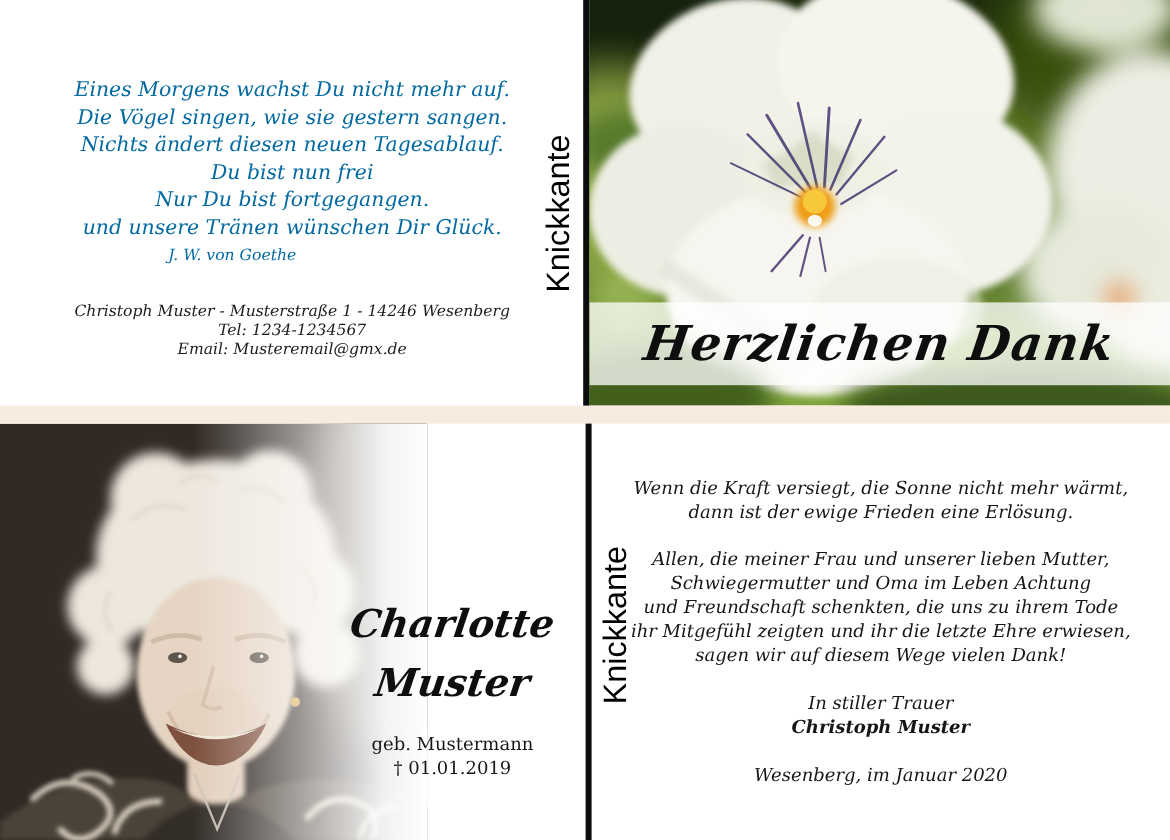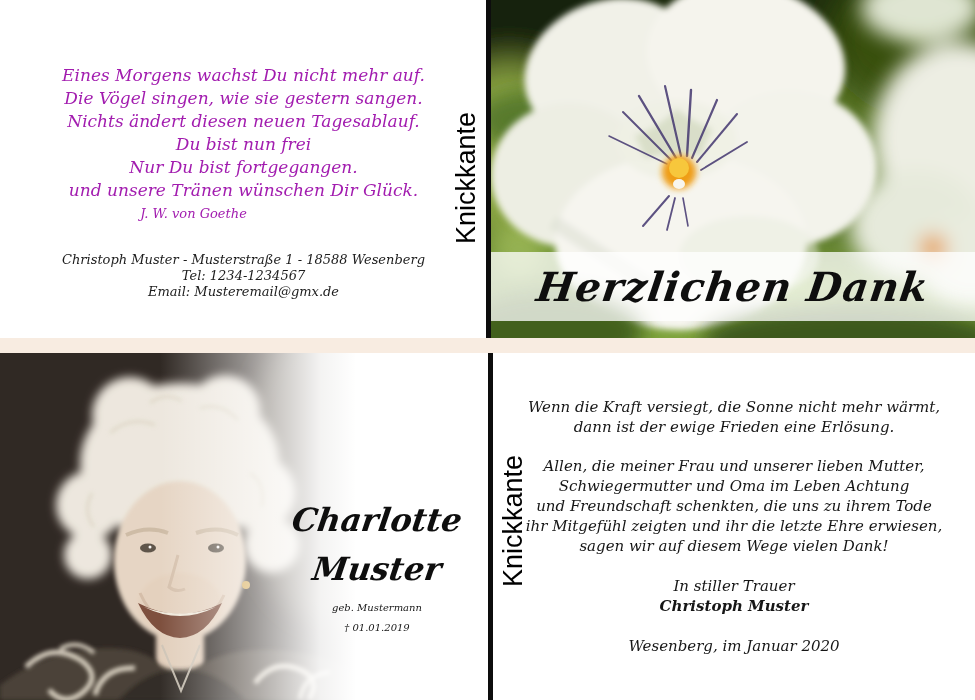--- a/index.html
+++ b/index.html
@@ -3,21 +3,21 @@
 <meta charset="utf-8">
 <style>
   html,body{margin:0;padding:0;background:#ffffff;}
   .sheet{
     position:relative;width:975px;height:700px;background:#ffffff;overflow:hidden;
     font-family:"DejaVu Serif",serif;color:#1b1b1b;
   }
   
   .panel-back{position:absolute;left:0;top:0;width:487px;height:338px;}
   .poem{position:absolute;left:0;right:0;top:64px;text-align:center;
-        font-style:italic;font-size:17px;line-height:23px;color:#a21caf;}
+        font-style:italic;font-size:17px;line-height:23px;color:#0369a1;}
   .poem-author{font-size:13px;line-height:18px;text-align:center;padding-right:100px;margin-top:3px;}
   .contact{position:absolute;left:0;right:0;top:252px;text-align:center;
            font-style:italic;font-size:13px;line-height:16px;color:#1c1c1c;}
   
   .fold-line{position:absolute;background:#0d0d0d;}
   .fold-line-top{left:486px;top:0;width:5px;height:338px;}
   .fold-line-bottom{left:488px;top:353px;width:5px;height:347px;}
   .fold-label{position:absolute;font-family:"Liberation Sans",sans-serif;
               font-size:27px;color:#000;white-space:nowrap;
               transform:translate(-50%,-50%) rotate(-90deg);}
@@ -31,21 +31,21 @@
               background:rgba(255,255,255,0.76);
               display:flex;align-items:center;justify-content:center;}
   .script{font-family:"DejaVu Serif",serif;font-weight:bold;font-style:italic;
           transform:skewX(-8deg);color:#0e0e0e;}
   .script-title{font-size:40px;letter-spacing:1px;}
   
   .panel-inner-left{position:absolute;left:0;top:353px;width:487px;height:347px;overflow:hidden;}
   .portrait{position:absolute;left:0;top:0;width:356px;height:347px;}
   .name-block{position:absolute;left:270px;top:143px;width:214px;text-align:center;}
   .script-name{font-size:32px;line-height:49px;}
-  .name-details{margin-top:4px;font-style:italic;font-size:10px;line-height:20px;color:#171717;}
+  .name-details{margin-top:16px;font-size:15px;line-height:20px;color:#171717;}
   
   .panel-inner-right{position:absolute;left:493px;top:353px;width:482px;height:347px;
                      text-align:center;font-style:italic;font-size:15px;line-height:20px;color:#161616;}
   .verse-block{margin-top:44px;}
   .thanks-block{margin-top:19px;}
   .closing-block{margin-top:20px;}
   .signature{font-weight:bold;}
   .place-date{margin-top:20px;}
 </style>
 </head>
@@ -57,21 +57,21 @@
     <div class="poem">
       <div>Eines Morgens wachst Du nicht mehr auf.</div>
       <div>Die Vögel singen, wie sie gestern sangen.</div>
       <div>Nichts ändert diesen neuen Tagesablauf.</div>
       <div>Du bist nun frei</div>
       <div>Nur Du bist fortgegangen.</div>
       <div>und unsere Tränen wünschen Dir Glück.</div>
       <div class="poem-author">J. W. von Goethe</div>
     </div>
     <div class="contact">
-      <div>Christoph Muster - Musterstraße 1 - 18588 Wesenberg</div>
+      <div>Christoph Muster - Musterstraße 1 - 14246 Wesenberg</div>
       <div>Tel: 1234-1234567</div>
       <div>Email: Musteremail@gmx.de</div>
     </div>
   </section>
 
   <section class="panel-front">
     <svg viewBox="0 0 484 338" preserveAspectRatio="none" aria-hidden="true">
       <defs>
         <filter id="b18" x="-60%" y="-60%" width="220%" height="220%">
             <feGaussianBlur stdDeviation="18"></feGaussianBlur>

